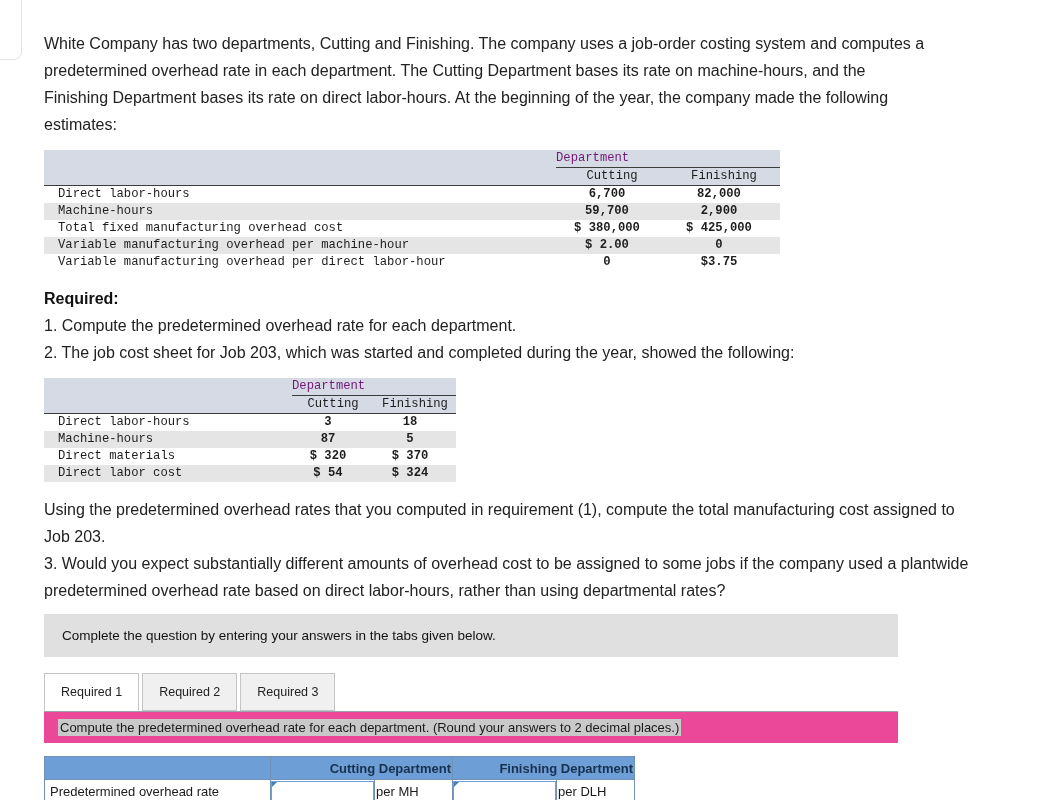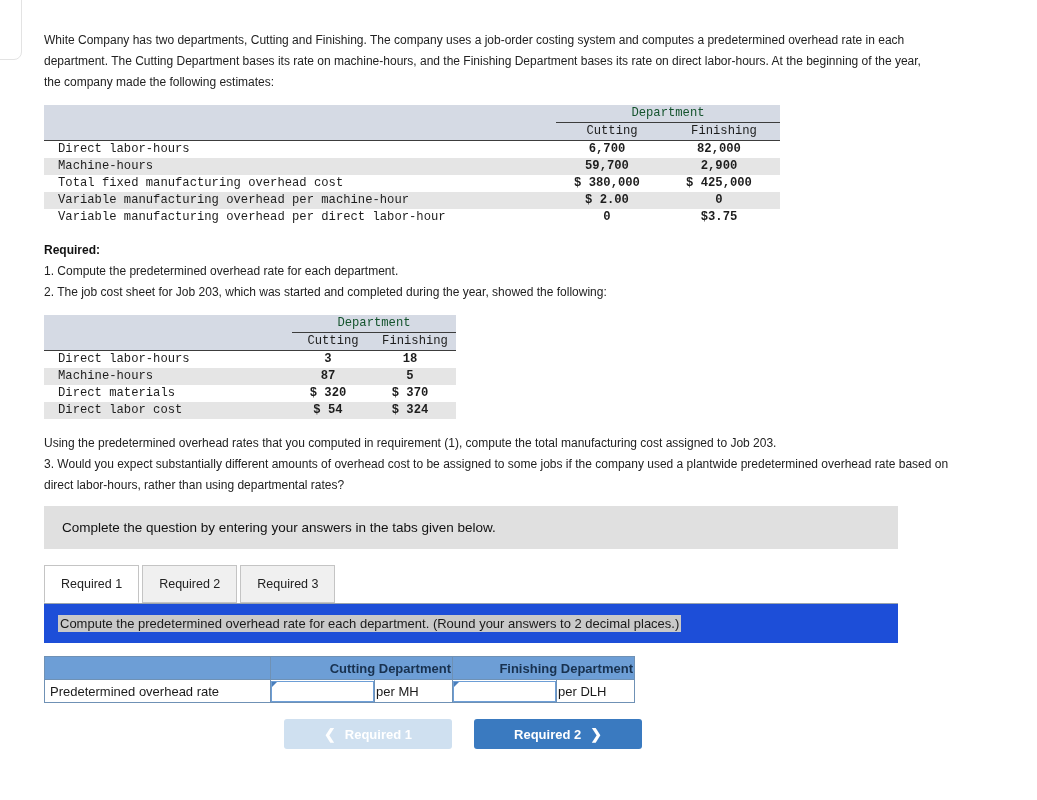--- a/index.html
+++ b/index.html
@@ -27,41 +27,40 @@
   }
 
   .content {
     position: absolute;
     left: 44px; top: 30px;
     width: 960px;
   }
 
   
   .prose {
-    font-size: 12px;
-    line-height: 21px;
+    font-size: 16px;
+    line-height: 27px;
     color: #222222;
     max-width: 885px;
   }
   .prose.wide { max-width: 935px; }
   .prose b { font-weight: bold; color: #111; }
 
   
   .mono-table {
     font-family: "Liberation Mono", "DejaVu Sans Mono", monospace;
     font-size: 12.2px;
     border-collapse: collapse;
     line-height: 17px;
   }
   .mono-table td, .mono-table th { padding: 0; font-weight: normal; }
 
   .mt-headrow-top td { background: #d5dae4; height: 17px; }
   .mt-dept {
-    text-align: center;
-    color: #14532d;
+    color: #701a75;
     border-bottom: 1.3px solid #3c3c3c;
   }
   .mt-headrow-sub td {
     background: #d5dae4;
     text-align: center;
     color: #1d1d1d;
     border-bottom: 1.3px solid #3c3c3c;
     height: 18px;
   }
   .mt-row-odd  td { background: #ffffff; }
@@ -118,23 +117,23 @@
   }
   .tab.active {
     background: #ffffff;
     border-bottom-color: #ffffff;
     position: relative;
     z-index: 2;
   }
 
   
   .req-bar {
-    background: #1d4ed8;
+    background: #ec4899;
     width: 854px;
-    height: 40px;
+    height: 32px;
     display: flex;
     align-items: center;
     padding-left: 14px;
     margin-top: 0px;
     border-top: 1px solid #9aa4ad;
     text-align: center;
   }
   .req-bar .hl {
     background: #c9c9c9;
     color: #1a1a1a;

